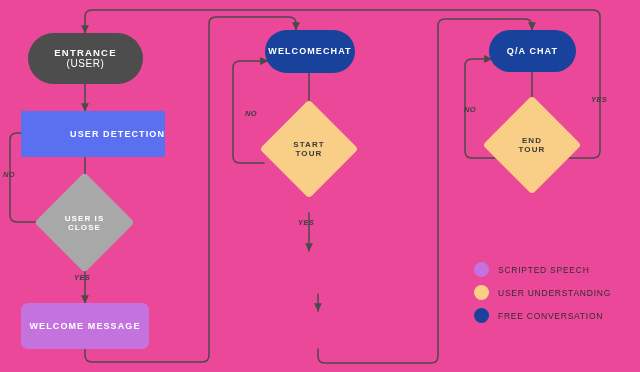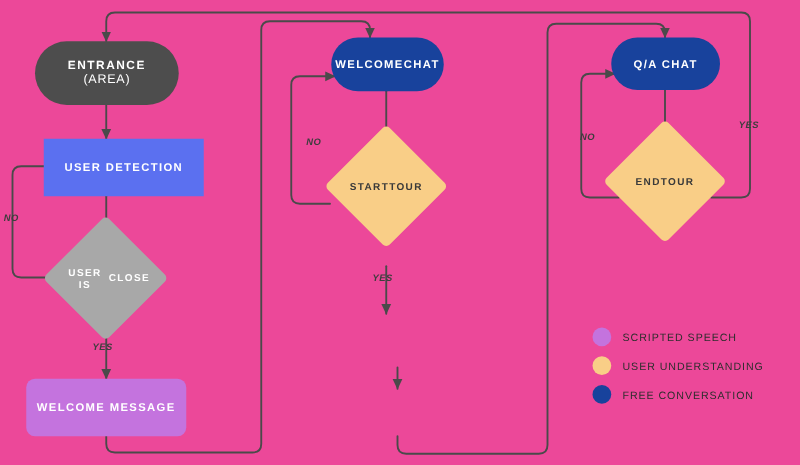--- a/index.html
+++ b/index.html
@@ -29,21 +29,21 @@
   .n-blue{background:#5b70f0;color:#ffffff;}
   .n-darkblue{background:#18429c;color:#ffffff;}
   .n-purple{background:#c473de;color:#ffffff;}
   .n-gray{background:#a8a8a8;color:#ffffff;}
   .n-orange{background:#f9ce87;color:#3a3a3a;}
 
   .diamond{position:absolute;}
   .diamond .dbody{position:absolute;left:0;top:0;width:100%;height:100%;
       transform:rotate(45deg);border-radius:4px;}
   .diamond .dtext{position:absolute;left:0;top:0;width:100%;height:100%;
-      display:flex;flex-direction:row;align-items:center;justify-content:center;
+      display:flex;flex-direction:column;align-items:center;justify-content:center;
       text-align:center;}
 
   .elabel{position:absolute;font-size:7.5px;font-style:italic;font-weight:bold;
           color:#3d3d3d;letter-spacing:.4px;}
 
   #legend{position:absolute;left:474px;top:262px;width:150px;}
   .legrow{display:flex;align-items:center;margin-bottom:8px;}
   .swatch{width:15px;height:15px;border-radius:50%;flex:0 0 auto;margin-right:9px;}
   .legtxt{font-size:8.5px;font-weight:normal;letter-spacing:.75px;color:#2e2e2e;
           text-transform:uppercase;white-space:nowrap;}
@@ -87,24 +87,24 @@
 
       <path d="M495,158 L472,158 Q465,158 465,151 L465,66 Q465,59 472,59 L492,59" marker-end="url(#ah)"></path>
 
       <path d="M569,158 L593,158 Q600,158 600,151 L600,17 Q600,10 593,10
                L92,10 Q85,10 85,17 L85,33" marker-end="url(#ah)"></path>
     </g>
   </svg>
 
   <div class="node stadium n-entrance" style="left:28px;top:33px;width:115px;height:51px;flex-direction:column;">
     <span class="lbl cap">ENTRANCE</span>
-    <span class="lbl2">(AREA)</span>
+    <span class="lbl2">(USER)</span>
   </div>
 
-  <div class="node rect n-blue" style="left:35px;top:111px;width:128px;height:46px;">
+  <div class="node rect n-blue" style="left:21px;top:111px;width:144px;height:46px;justify-content:flex-end;">
     <span class="lbl cap" style="font-size:9px;">USER DETECTION</span>
   </div>
 
   <div class="diamond" style="left:49px;top:187px;width:71px;height:71px;">
     <div class="dbody n-gray"></div>
     <div class="dtext">
       <span class="cap" style="font-size:8px;color:#fff;">USER IS</span>
       <span class="cap" style="font-size:8px;color:#fff;">CLOSE</span>
     </div>
   </div>

